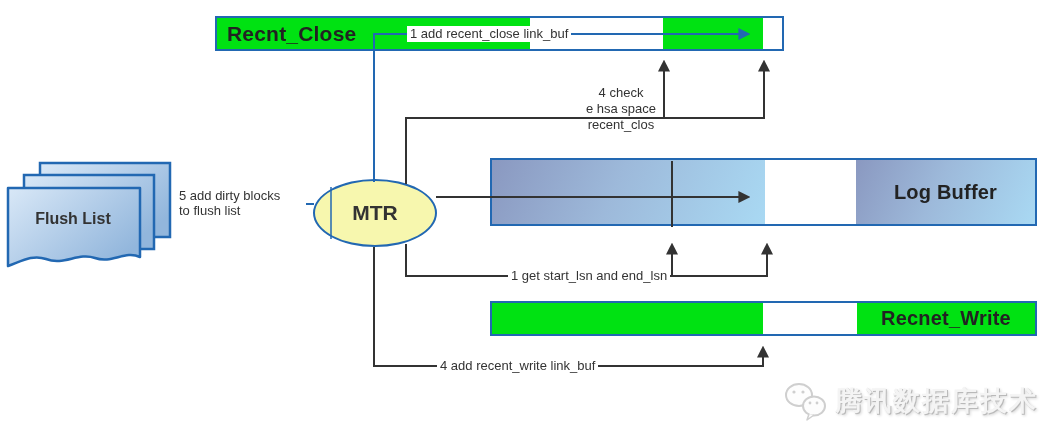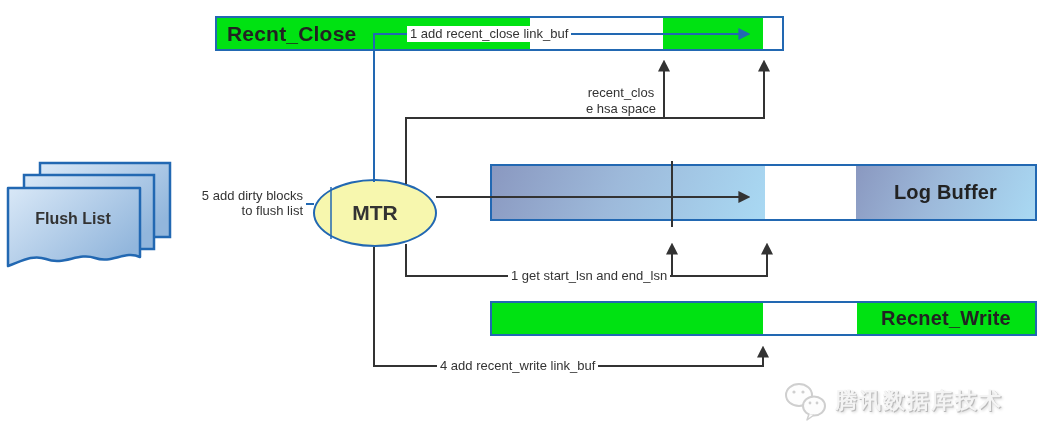--- a/index.html
+++ b/index.html
@@ -21,46 +21,46 @@
     left:313px;top:179px;width:124px;height:68px;border-radius:50%;
     background:#f7f7ae;border:2.5px solid #2268b2;display:flex;align-items:center;
     justify-content:center;font-weight:bold;font-size:21px;color:#333;
   }
   #lines{position:absolute;left:0;top:0;z-index:2;pointer-events:none;}
   .elabel{
     position:absolute;z-index:3;font-size:13px;color:#333;background:#fff;
     padding:0 3px;white-space:nowrap;line-height:16px;
   }
   .elabel.block{background:transparent;text-align:center;padding:0;}
-  .elabel.whitebg{text-align:right;}
+  .elabel.whitebg{text-align:left;}
   #flush-list-label{
     position:absolute;left:12px;top:210px;width:122px;text-align:center;z-index:3;
     font-weight:bold;font-size:16px;color:#333;
   }
   #watermark{
     position:absolute;left:783px;top:380px;display:flex;align-items:center;gap:6px;z-index:1;
   }
   #watermark-text{
-    font-size:22px;font-weight:bold;letter-spacing:2px;color:#f4f4f4;
+    font-size:27px;font-weight:bold;letter-spacing:2px;color:#f4f4f4;
     text-shadow:1px 1px 0 #b9b9b9, 2px 2px 3px #d6d6d6;
     font-family:"DejaVu Sans","Liberation Sans",sans-serif;white-space:nowrap;
   }
 </style>
 </head>
 <body>
 
 <div id="canvas">
 
   <div class="shape bar" style="left:215px;top:16px;width:569px;height:35px;">
     <div class="seg green" style="left:0;width:313px;"></div>
     <div class="seg green" style="left:446px;width:100px;"></div>
     <div class="bar-title" style="left:10px;font-size:21px;">Recnt_Close</div>
   </div>
 
-  <div class="shape bar" style="left:490px;top:164px;width:547px;height:57px;">
+  <div class="shape bar" style="left:490px;top:158px;width:547px;height:68px;">
     <div class="seg grad" style="left:0;width:273px;"></div>
     <div class="seg grad" style="left:364px;width:179px;">
       <div class="bar-title centered">Log Buffer</div>
     </div>
   </div>
 
   <div class="shape bar" style="left:490px;top:301px;width:547px;height:35px;">
     <div class="seg green" style="left:0;width:271px;"></div>
     <div class="seg green" style="left:365px;width:178px;">
       <div class="bar-title centered">Recnet_Write</div>
@@ -109,22 +109,23 @@
     <path d="M314,204 L182,204" fill="none" stroke="#2268b2" stroke-width="2" marker-end="url(#arrBl)"></path>
 
     <path d="M672,161 L672,227" fill="none" stroke="#333" stroke-width="2"></path>
 
     <path d="M331,187 L331,239" fill="none" stroke="#2268b2" stroke-width="1.5"></path>
   </svg>
 
   <div class="elabel" style="left:407px;top:26px;">1 add recent_close link_buf</div>
 
   <div class="elabel block" style="left:557px;top:85px;width:128px;">
+    <div>4 check</div>
+    <div>e hsa space</div>
     <div>recent_clos</div>
-    <div>e hsa space</div>
   </div>
 
 
   <div class="elabel" style="left:508px;top:268px;">1 get start_lsn and end_lsn</div>
 
   <div class="elabel" style="left:437px;top:358px;">4 add recent_write link_buf</div>
 
   <div class="elabel whitebg" style="left:176px;top:188px;width:124px;line-height:15px;">
     <div>5 add dirty blocks</div>
     <div>to flush list</div>

